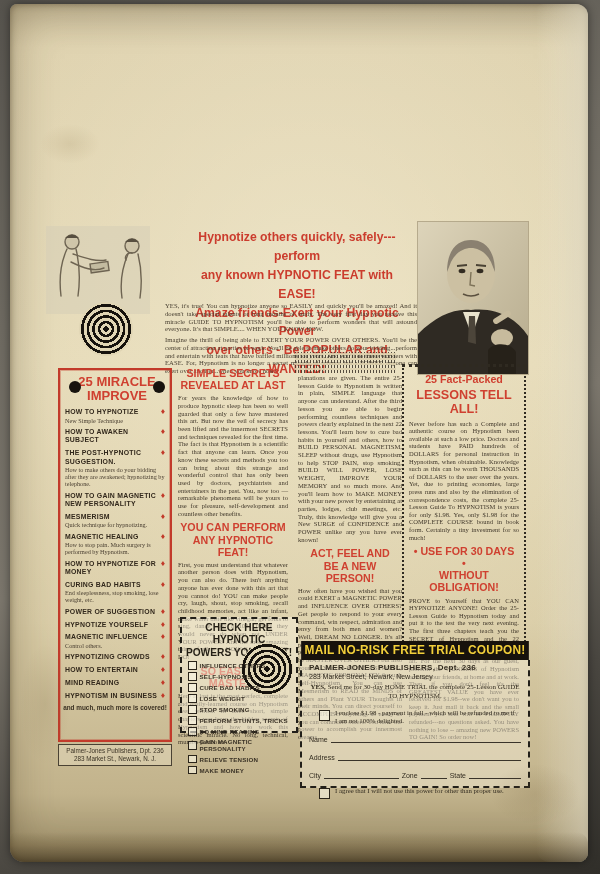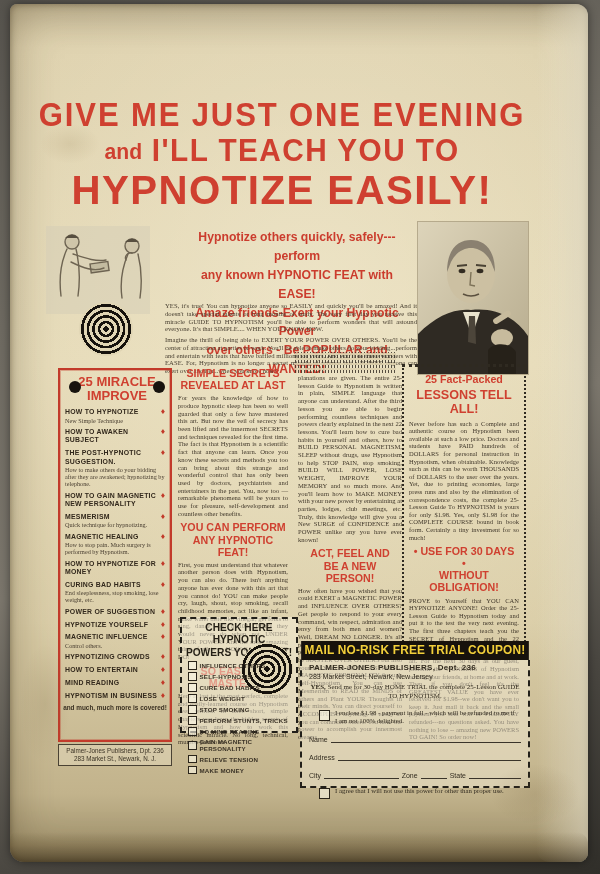--- a/index.html
+++ b/index.html
@@ -92,25 +92,20 @@
   .fline.zone{flex:none;width:26px;}
   .fline.state{flex:none;width:52px;}
   .c-agree{margin-top:8px;}
 </style>
 </head>
 <body>
 
 <div class="stage">
   <div class="page">
 
-    <header class="headline">
-      <div class="h1a">GIVE ME JUST ONE EVENING</div>
-      <div class="h1b"><span class="h-and">and</span> <span>I'LL TEACH YOU TO</span></div>
-      <div class="h1c">HYPNOTIZE EASILY!</div>
-    </header>
 
     <figure class="sketch">
       <svg width="104" height="88" viewBox="0 0 104 88">
         <rect x="0" y="0" width="104" height="88" fill="rgba(214,206,182,.55)"></rect>
         <g stroke="#6e6452" stroke-width="1.4" fill="none" stroke-linecap="round">
           <circle cx="26" cy="16" r="7" fill="#cfc5a9"></circle>
           <path d="M19,12 Q26,5 33,12" stroke="none" fill="#574e3f"></path>
           <path d="M21,23 C15,36 13,54 15,70"></path>
           <path d="M30,23 C34,40 34,56 32,70"></path>
           <path d="M27,28 C39,32 50,36 60,34"></path>

